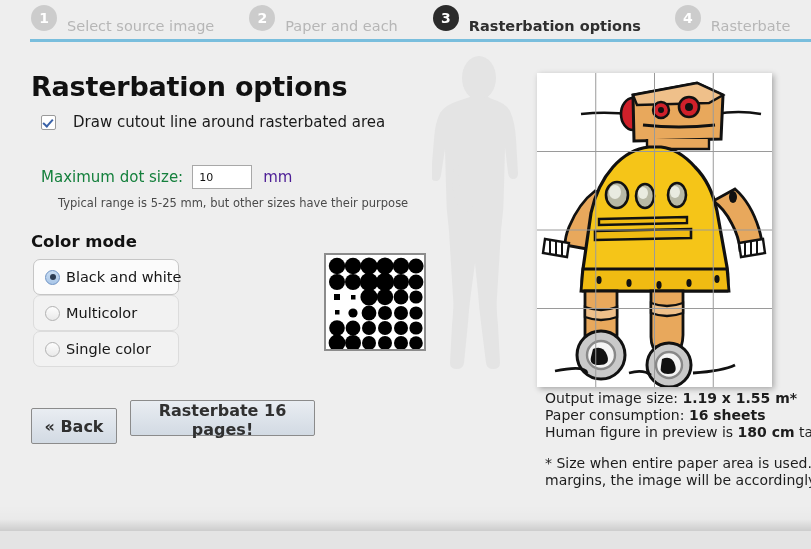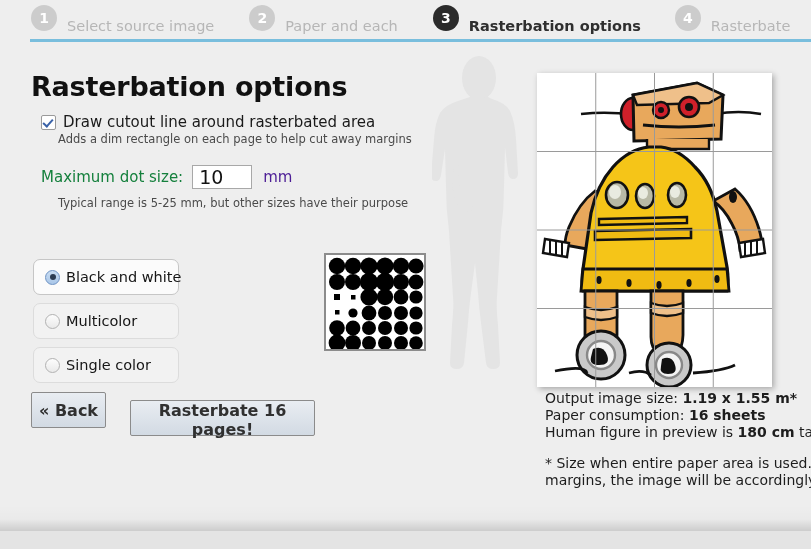--- a/index.html
+++ b/index.html
@@ -102,21 +102,21 @@
   .cbox::after {
     content: "";
     position: absolute;
     left: 3px; top: 1px;
     width: 4px; height: 8px;
     border: solid #3a62a8;
     border-width: 0 2px 2px 0;
     transform: rotate(42deg);
   }
   .check-label {
-    margin-left: 7px;
+    margin-left: 17px;
     font-size: 15px;
     color: #1a1a1a;
     white-space: nowrap;
   }
   .hint {
     position: absolute;
     font-size: 11.5px;
     color: #4a4a4a;
     white-space: nowrap;
   }
@@ -134,21 +134,21 @@
     color: #15803d;
     white-space: nowrap;
   }
   .dot-input {
     margin-left: 9px;
     width: 60px;
     height: 24px;
     border: 1px solid #a8a8a8;
     background: #ffffff;
     font-family: "DejaVu Sans", "Liberation Sans", sans-serif;
-    font-size: 19px;
+    font-size: 11px;
     color: #111111;
     padding: 0 6px;
     box-sizing: border-box;
     outline: none;
   }
   .dot-unit {
     margin-left: 11px;
     font-size: 15px;
     color: #4c1d95;
   }
@@ -168,21 +168,20 @@
   }
   .radio-box {
     height: 36px;
     border: 1px solid #dcdcdc;
     border-radius: 7px;
     background: #f2f2f2;
     display: flex;
     align-items: center;
     padding-left: 11px;
     box-sizing: border-box;
-    margin-bottom: 8px;
   }
   .radio-box.sel {
     background: #fbfbfb;
     border-color: #c6c6c6;
   }
   .rdot {
     width: 13px; height: 13px;
     border-radius: 50%;
     border: 1px solid #b2b2b2;
     background: linear-gradient(to bottom, #fdfdfd, #e9e9e9);
@@ -226,21 +225,21 @@
     border: 1px solid #8b8b8b;
     background: linear-gradient(to bottom, #e9edf2, #d2dae3);
     color: #303030;
     font-family: "DejaVu Sans", "Liberation Sans", sans-serif;
     font-weight: bold;
     font-size: 16px;
     border-radius: 2px;
     cursor: pointer;
     padding: 0;
   }
-  .btn-back { left: 31px; top: 392px; width: 75px; height: 36px; }
+  .btn-back { left: 31px; top: 408px; width: 86px; height: 36px; }
   .btn-go   { left: 130px; top: 400px; width: 185px; height: 36px; }
 
   
   .preview-area {
     position: absolute;
     left: 432px; top: 52px;
     width: 379px; height: 345px;
   }
   .human {
     position: absolute;
@@ -295,29 +294,29 @@
   </div>
 
   <div class="rule"></div>
 
   <div class="page-title">Rasterbation options</div>
 
   <div class="check-row">
     <span class="cbox"></span>
     <span class="check-label">Draw cutout line around rasterbated area</span>
   </div>
-  <div class="hint hint-cutout">Adds a dim rectangle on each page to help cut away margins</div>
 
   <div class="dot-row">
     <span class="dot-label">Maximum dot size:</span>
     <input class="dot-input" type="text" value="10" style="">
     <span class="dot-unit">mm</span>
   </div>
   <div class="hint hint-dot">Typical range is 5-25 mm, but other sizes have their purpose</div>
 
+  <div class="section-title">Color mode</div>
 
   <div class="radios">
     <div class="radio-box sel">
       <span class="rdot"></span>
       <span class="radio-label">Black and white</span>
     </div>
     <div class="radio-box">
       <span class="rdot"></span>
       <span class="radio-label">Multicolor</span>
     </div>

